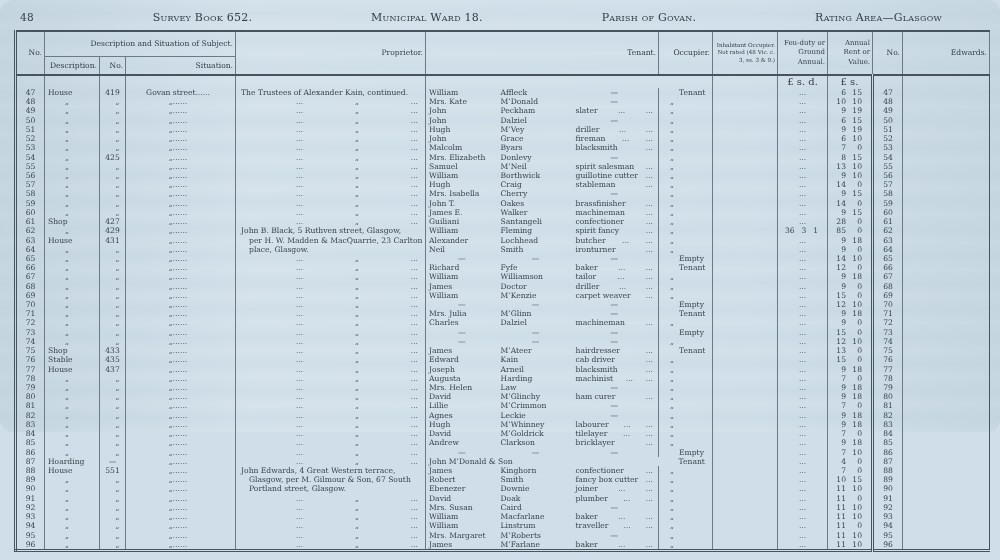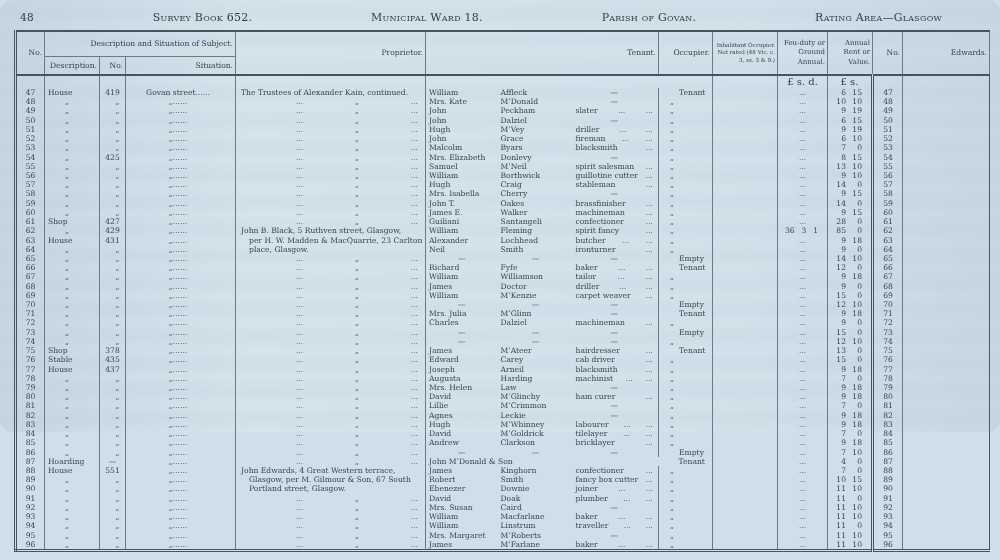--- a/index.html
+++ b/index.html
@@ -1178,21 +1178,21 @@
               <span>12</span>
               <span>10</span>
             </div>
           </td>
           <td class="c12 num">74</td>
           <td class="c13"></td>
         </tr>
         <tr>
           <td class="c0 num">75</td>
           <td class="c1 tname">Shop</td>
-          <td class="c2 num">378</td>
+          <td class="c2 num">433</td>
           <td class="c3">
             <div class="spread sit">
               <span>„</span>
               <span>...</span>
               <span>...</span>
             </div>
           </td>
           <td class="c4">
             <div class="spread prop-ditto">
               <span>...</span>
@@ -1232,21 +1232,21 @@
             </div>
           </td>
           <td class="c4">
             <div class="spread prop-ditto">
               <span>...</span>
               <span>„</span>
               <span>...</span>
             </div>
           </td>
           <td class="c5 tname">Edward</td>
-          <td class="c6 tname">Carey</td>
+          <td class="c6 tname">Kain</td>
           <td class="c7">
             <div class="spread occ">
               <span>cab driver</span>
               <span>...</span>
             </div>
           </td>
           <td class="c8 ditto">„</td>
           <td class="c9"></td>
           <td class="c10">...</td>
           <td class="c11">

